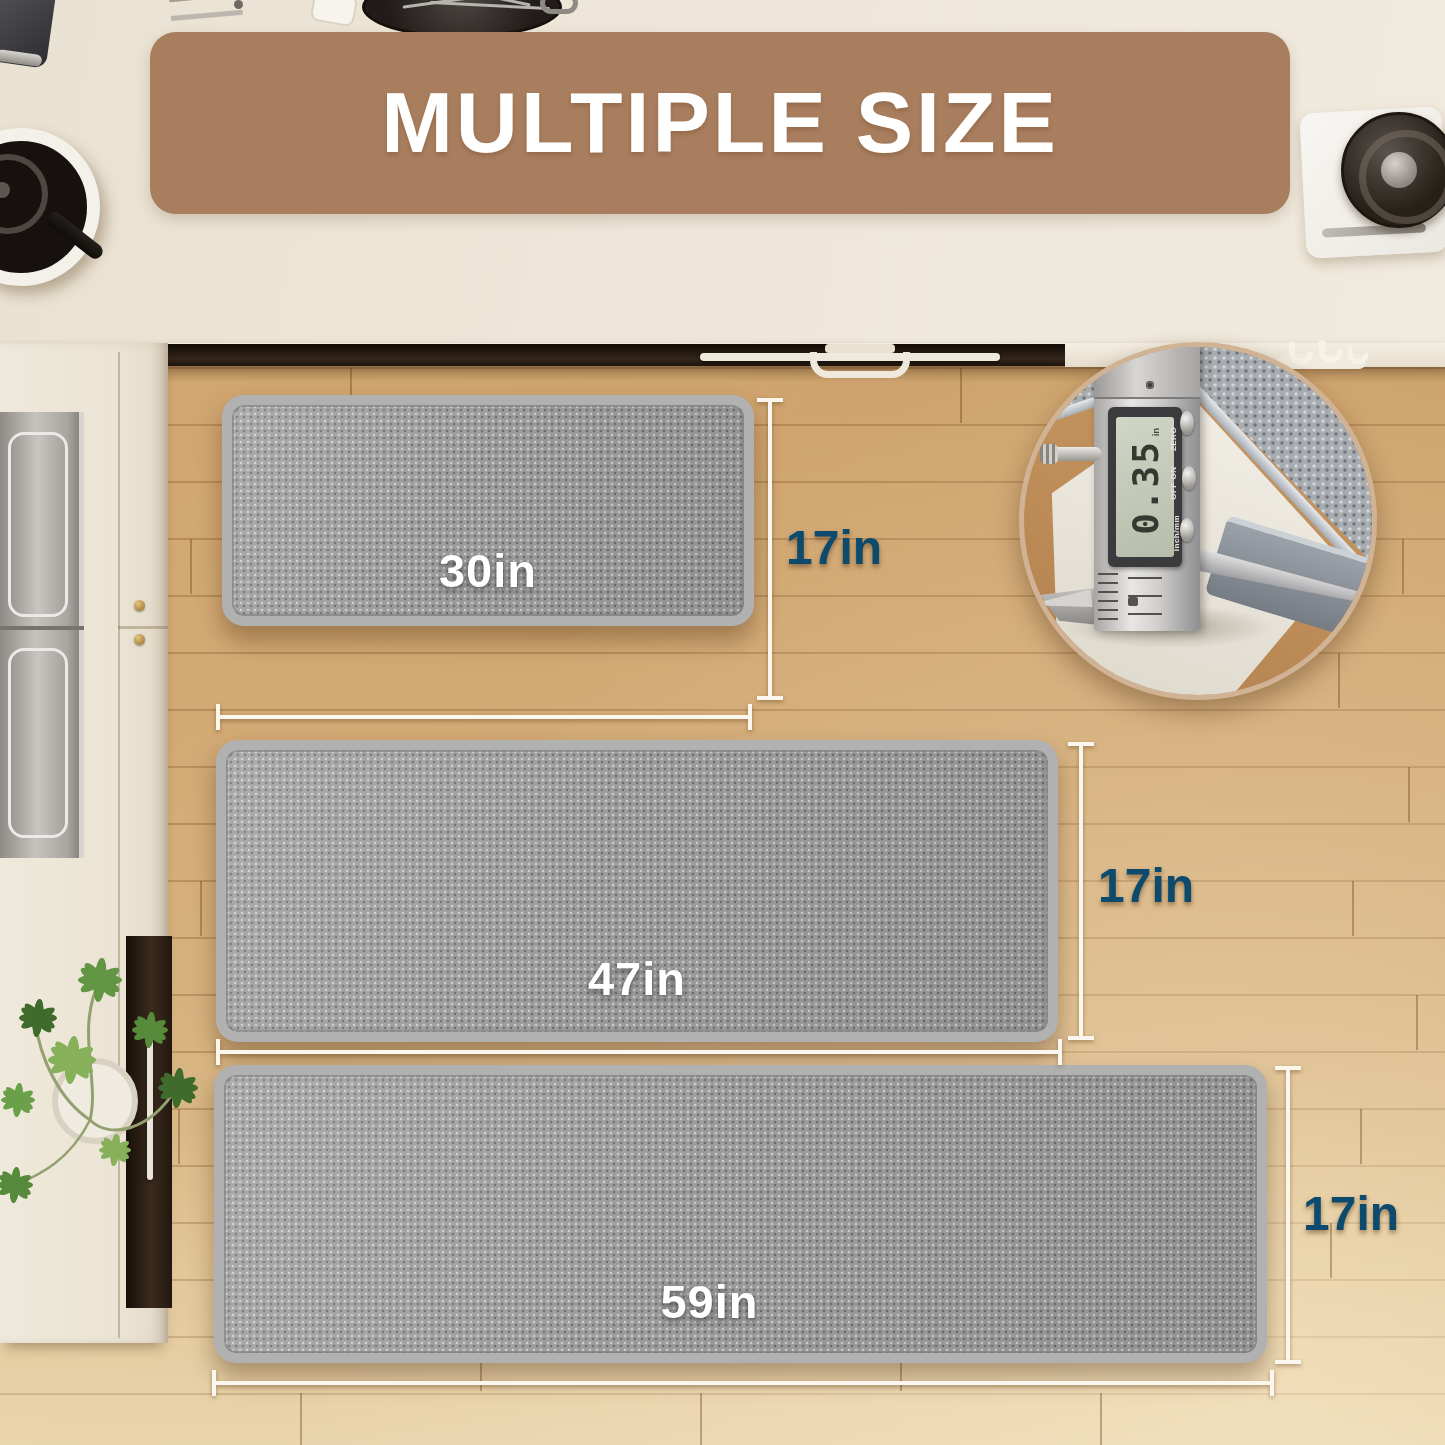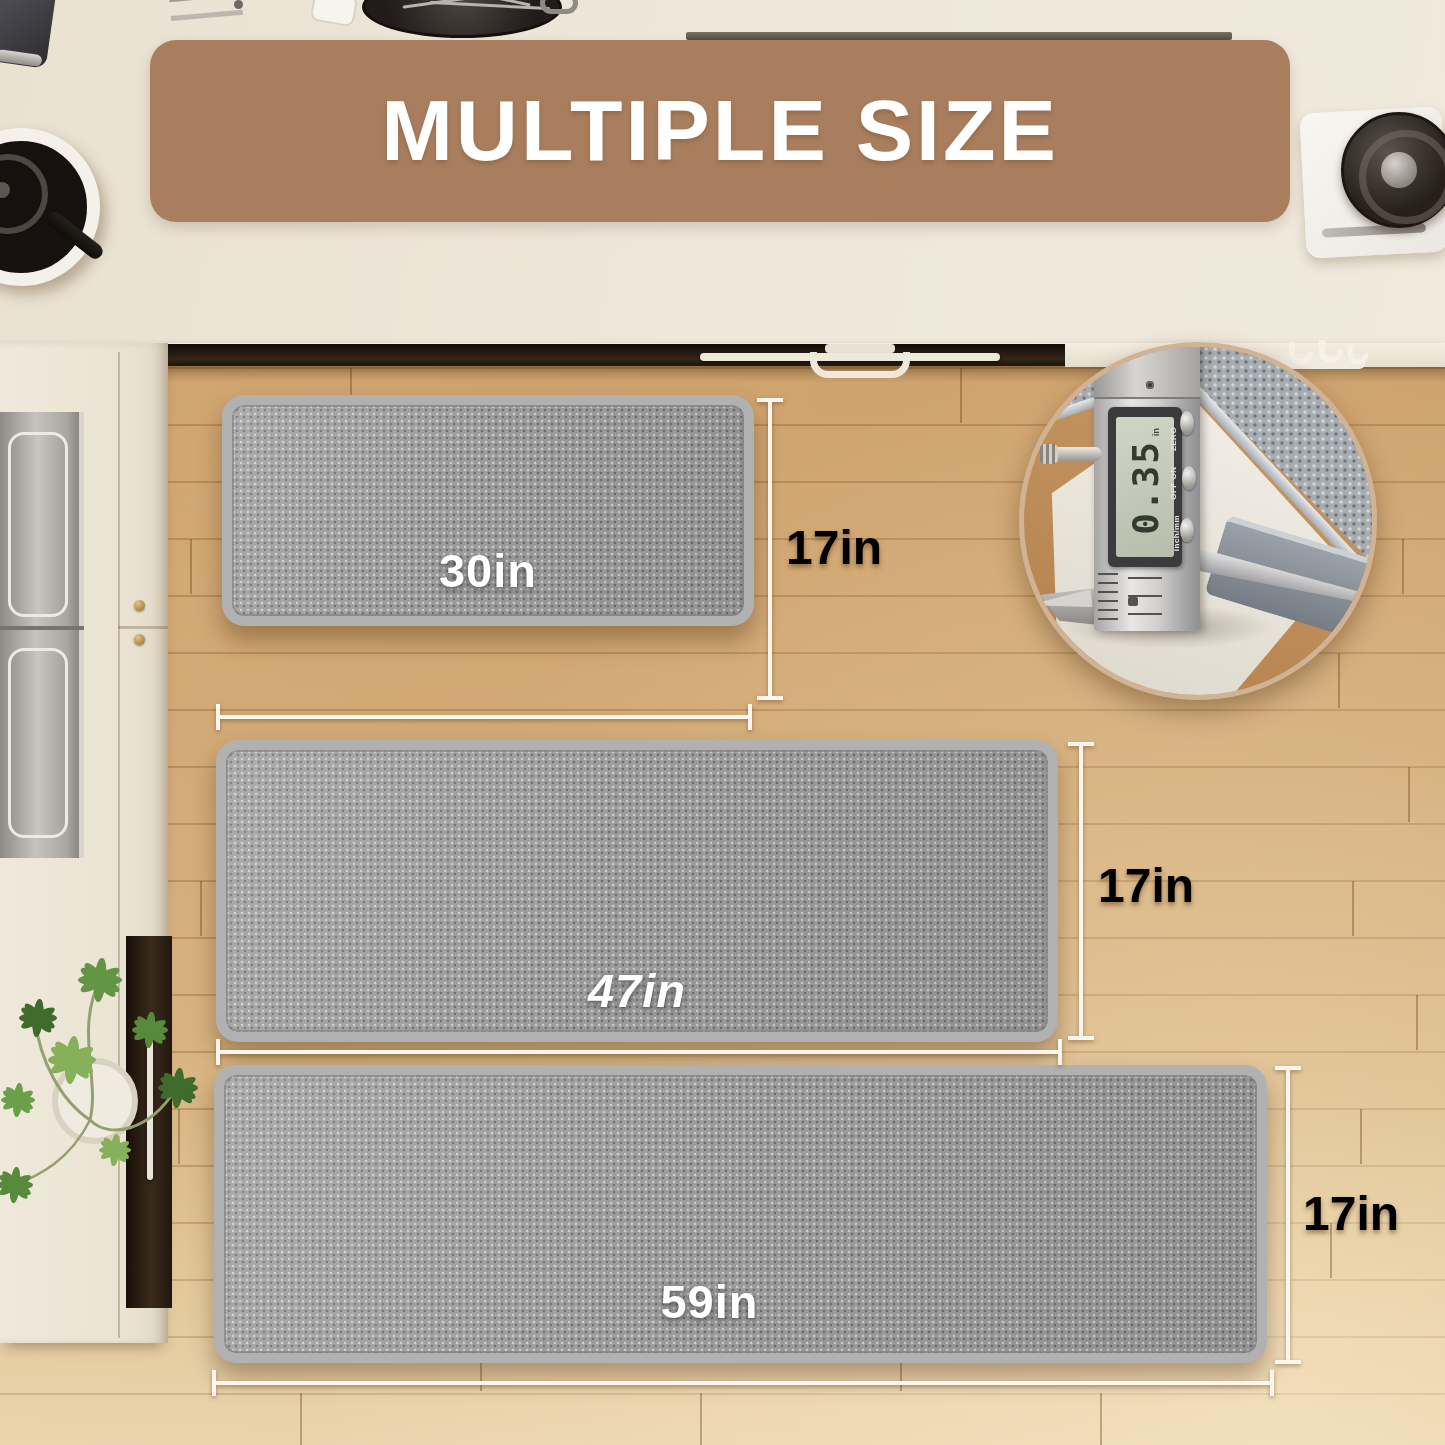--- a/index.html
+++ b/index.html
@@ -103,21 +103,21 @@
   #door-line-h{left:118px;top:626px;width:50px;height:3px;background:rgba(120,96,62,.35);}
   .door-knob{position:absolute;width:11px;height:11px;border-radius:50%;
     background:radial-gradient(circle at 35% 30%, #e3c47f, #a9833f 75%);box-shadow:0 1px 2px rgba(0,0,0,.4);}
   #pantry{left:126px;top:936px;width:46px;height:372px;
     background:linear-gradient(90deg,#170f08,#3b2b1c 55%,#221710);}
   #pantry-handle{left:147px;top:1030px;width:6px;height:150px;border-radius:3px;background:#eae5da;
     box-shadow:0 2px 4px rgba(0,0,0,.5);}
   #plant-pot{left:52px;top:1058px;width:86px;height:86px;border-radius:50%;
     background:#f0ebe0;border:6px solid #d9d2c2;box-sizing:border-box;}
   
-  #banner{left:150px;top:40px;width:1140px;height:182px;border-radius:26px;
+  #banner{left:150px;top:32px;width:1140px;height:182px;border-radius:26px;
     background:#a87e5e;box-shadow:0 6px 14px rgba(80,45,15,.18);
     display:flex;flex-direction:column;align-items:center;justify-content:center;gap:18px;}
   #banner-title{color:#ffffff;font-size:86px;font-weight:bold;letter-spacing:3px;line-height:.95;
     text-shadow:0 3px 4px rgba(90,50,20,.25);}
   #banner-subtitle{color:#ffffff;font-size:41px;font-weight:bold;letter-spacing:1px;
     text-shadow:0 2px 3px rgba(90,50,20,.25);}
   
   .mat{position:absolute;border-radius:22px;border:10px solid #b1b1b1;box-sizing:border-box;
     background-color:#9c9c9c;
     background-image:
@@ -125,21 +125,21 @@
       radial-gradient(circle at 2px 2px, rgba(242,242,242,.55) 1px, rgba(0,0,0,0) 1.7px),
       radial-gradient(circle at 5px 5px, rgba(42,42,42,.4) 1px, rgba(0,0,0,0) 1.7px);
     background-size:100% 100%, 7px 7px, 7px 7px;
     box-shadow:0 14px 24px rgba(70,40,12,.38), inset 0 0 0 2px rgba(128,128,128,.65);}
   .mat-label{position:absolute;left:50%;transform:translateX(-50%);
     color:#ffffff;font-weight:bold;font-size:47px;letter-spacing:1px;
     text-shadow:0 3px 6px rgba(60,60,60,.65), 0 0 2px rgba(80,80,80,.4);}
   
   .dim{position:absolute;filter:drop-shadow(0 2px 2px rgba(95,58,20,.45));}
   .dim-piece{position:absolute;background:#fbf7ee;}
-  .dim-text{position:absolute;color:#000000;font-size:48px;font-weight:bold;
+  .dim-text{position:absolute;color:#0c4a6e;font-size:48px;font-weight:bold;
     text-shadow:0 3px 5px rgba(88,52,16,.55);}
   
   #inset{left:1019px;top:342px;width:348px;height:348px;border-radius:50%;
     border:5px solid #cfb394;overflow:hidden;
     background:linear-gradient(205deg,#cb9d68,#b3804c);
     box-shadow:0 12px 26px rgba(70,40,12,.38);}
   .ins{position:absolute;}
   #ins-sheet{left:0;top:0;width:348px;height:348px;
     background:linear-gradient(200deg,#f7f4ee,#ddd8cb);
     clip-path:polygon(8% 42%, 48% 14%, 92% 62%, 60% 100%, 10% 100%);}
@@ -300,21 +300,21 @@
   </svg>
 
   <div id="banner" class="abs">
     <div id="banner-title">MULTIPLE SIZE</div>
   </div>
 
   <div class="mat" style="left:222px;top:395px;width:532px;height:231px;">
     <div class="mat-label" style="bottom:18px;">30in</div>
   </div>
   <div class="mat" style="left:216px;top:740px;width:842px;height:302px;">
-    <div class="mat-label" style="bottom:14px;font-style:italic;">47in</div>
+    <div class="mat-label" style="bottom:26px;">47in</div>
   </div>
   <div class="mat" style="left:214px;top:1065px;width:1053px;height:298px;">
     <div class="mat-label" style="bottom:24px;left:47%;">59in</div>
   </div>
 
   <div class="dim" style="left:757px;top:398px;width:26px;height:302px;">
     <div class="dim-piece" style="left:11px;top:0;width:4px;height:100%;"></div>
     <div class="dim-piece" style="left:0;top:0;width:26px;height:4px;"></div>
     <div class="dim-piece" style="left:0;bottom:0;width:26px;height:4px;"></div>
   </div>

